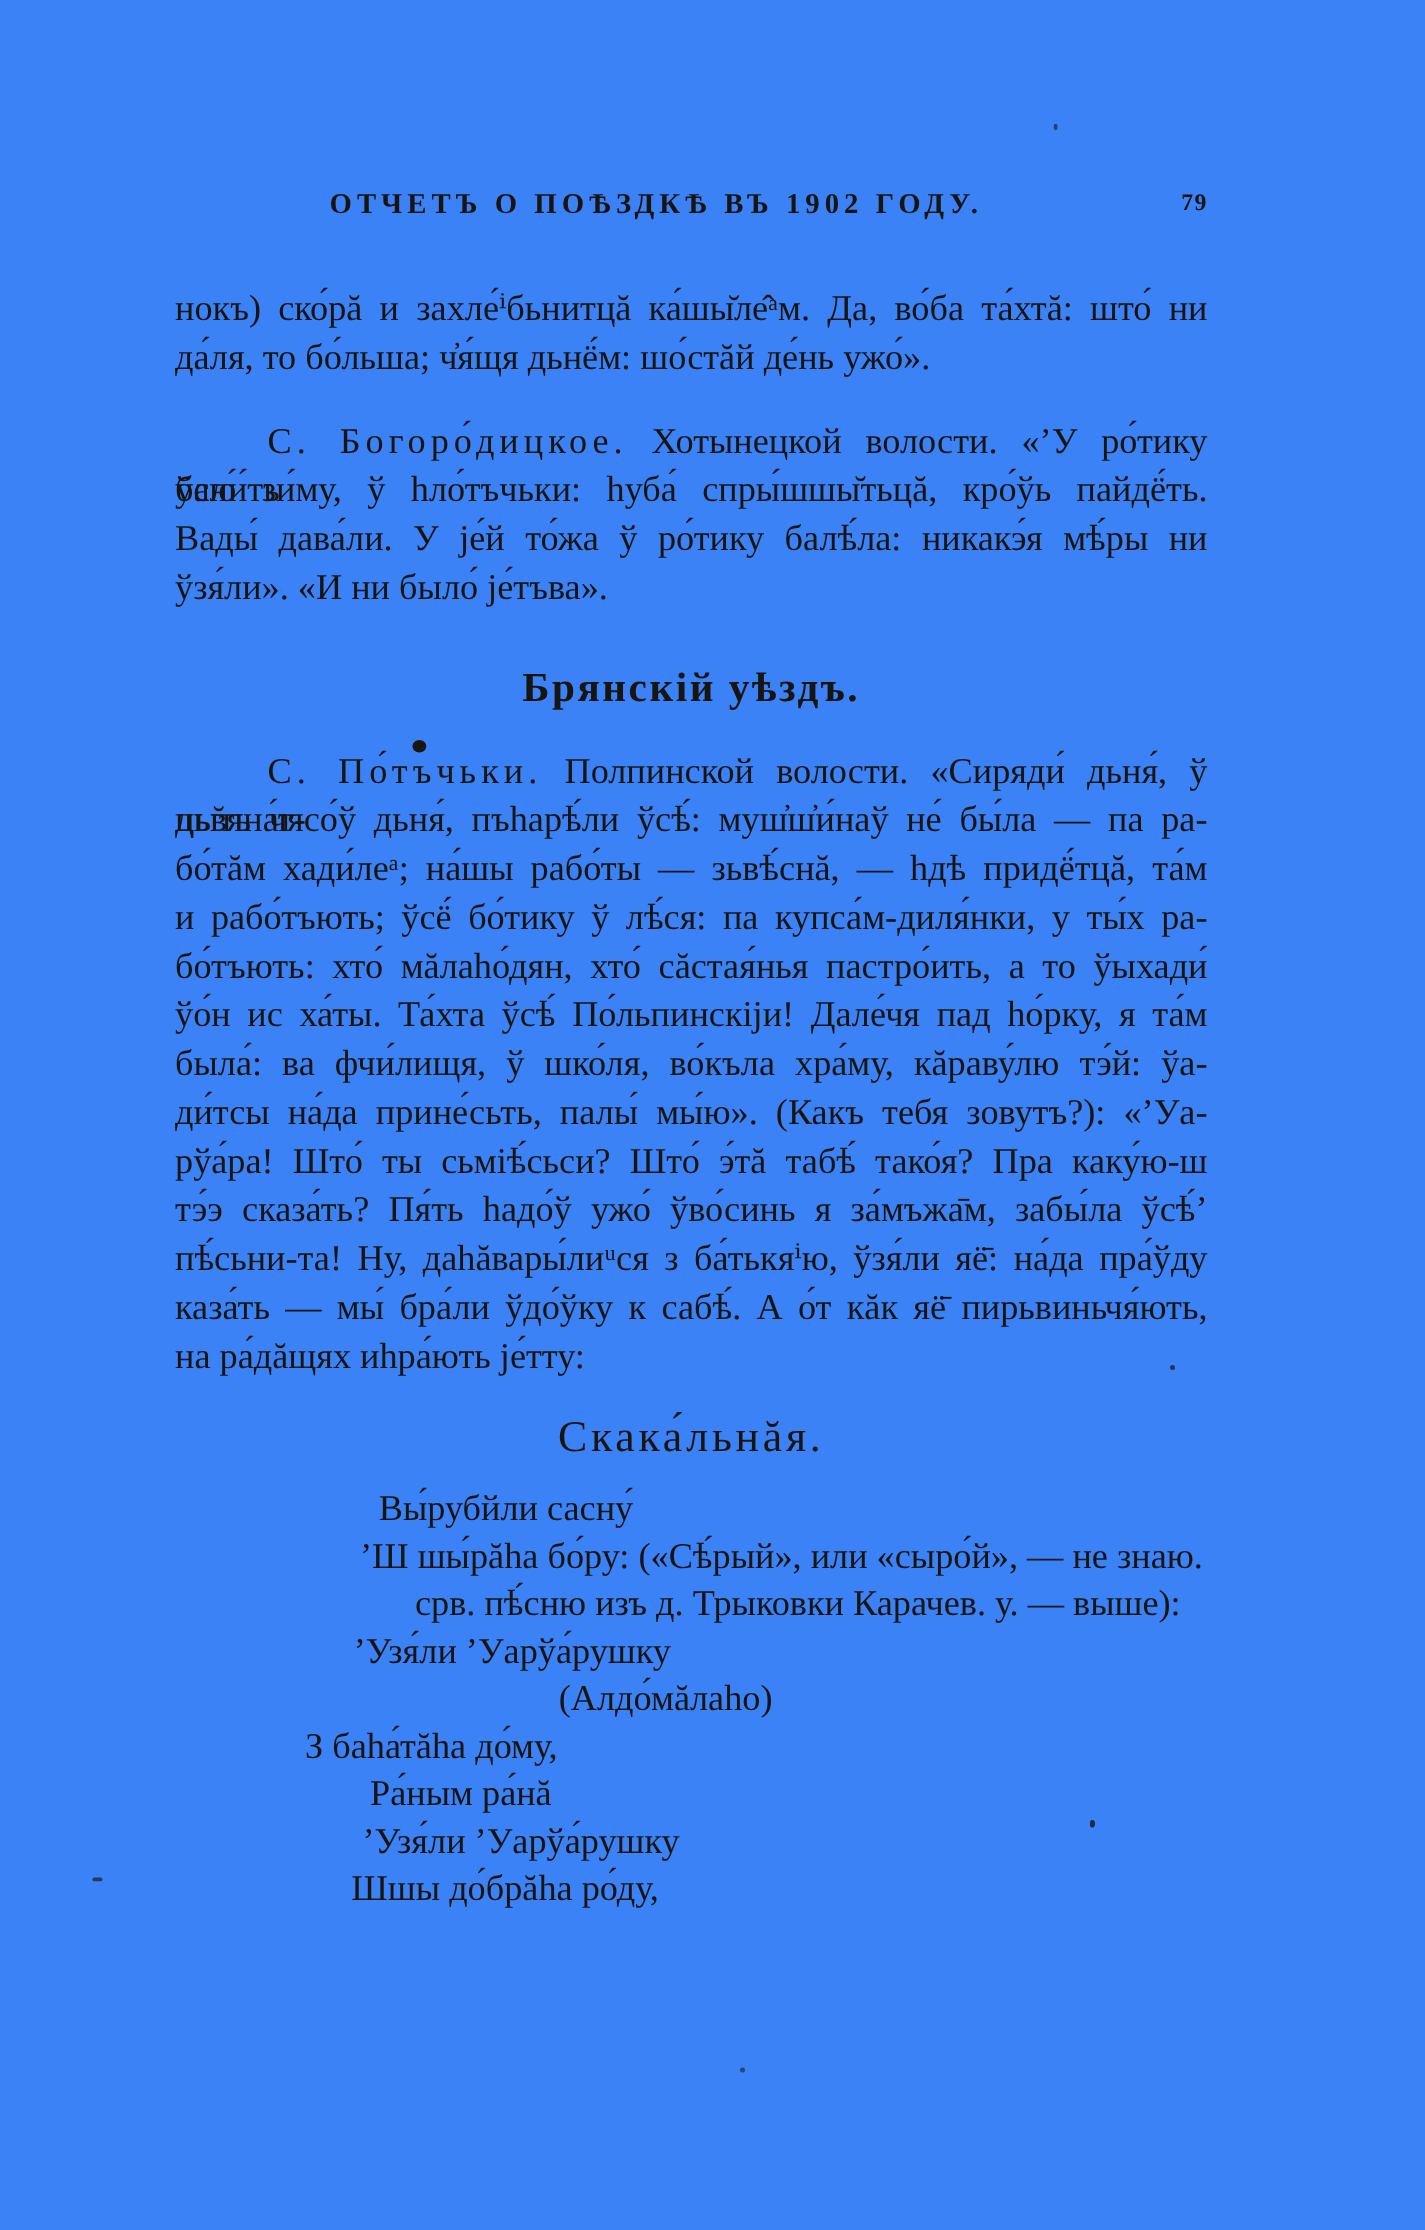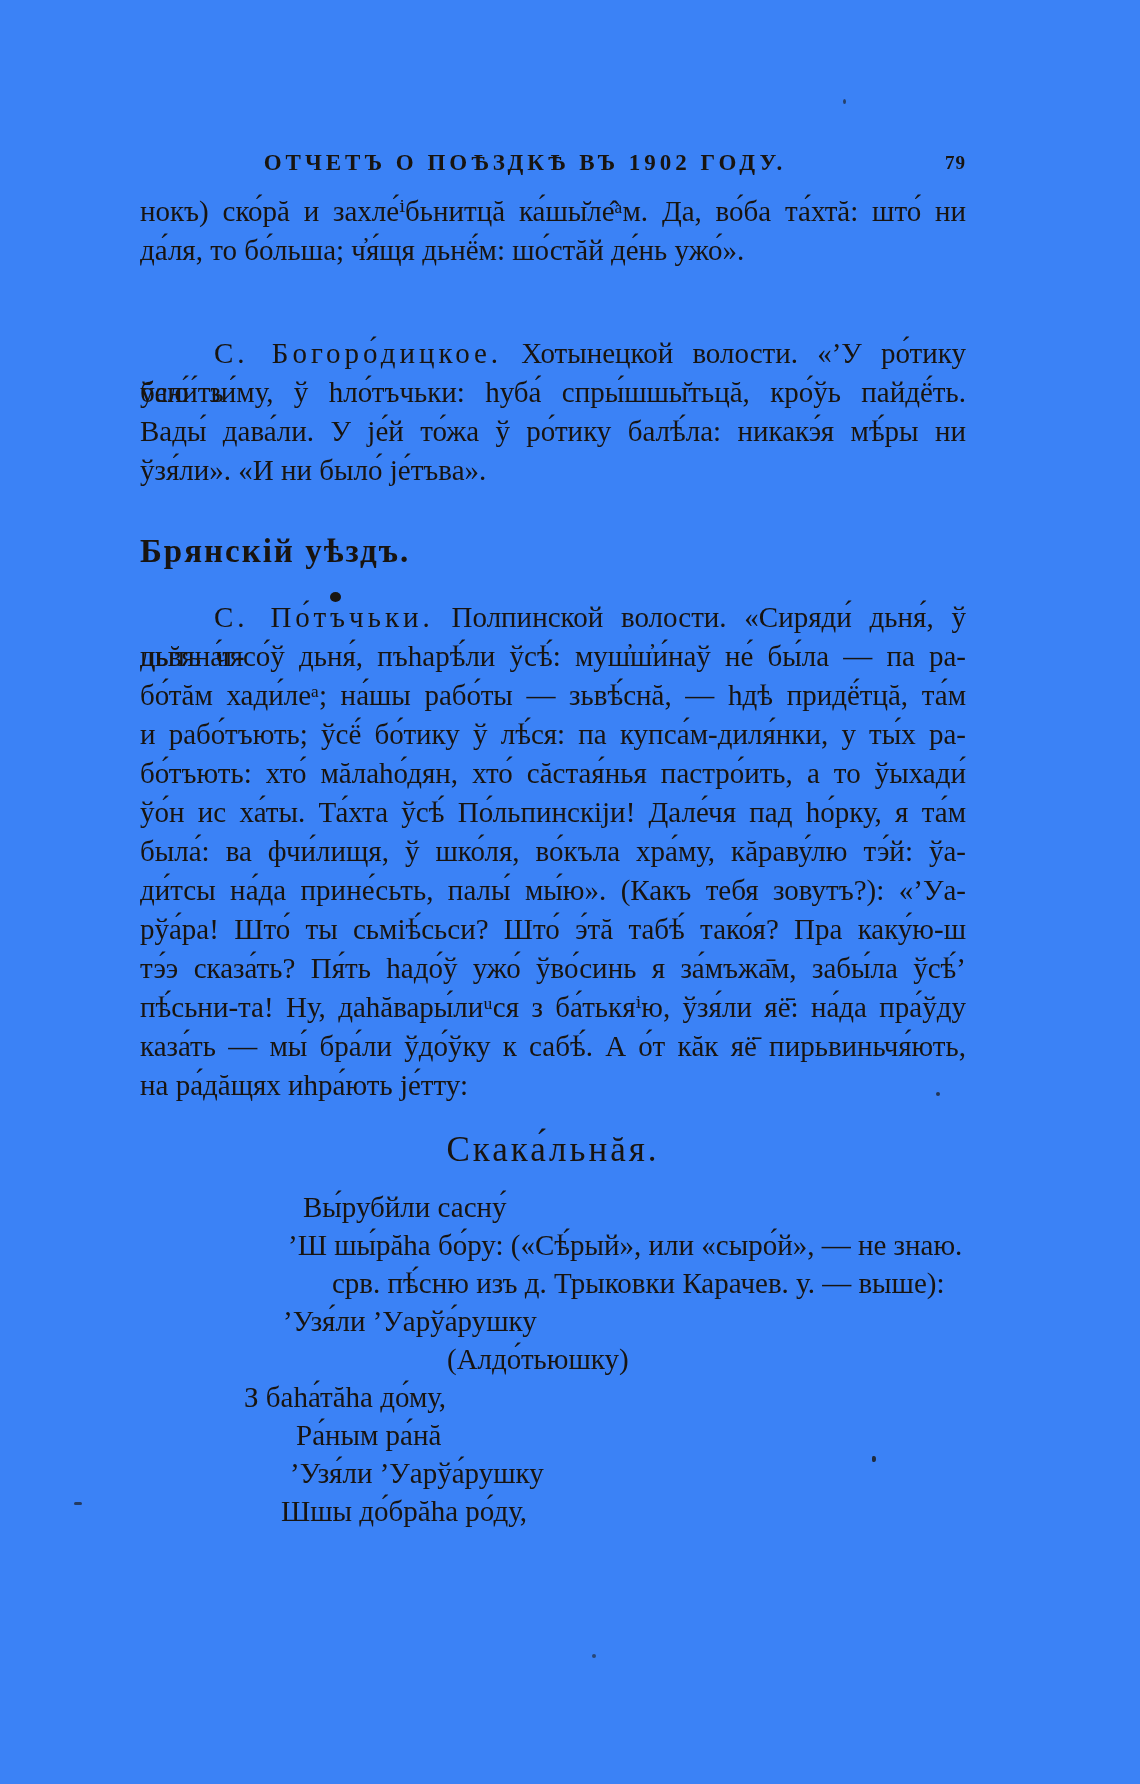--- a/index.html
+++ b/index.html
@@ -31,26 +31,27 @@
   .para{font-size:29px;}
   .bline{
     line-height:39px;height:39px;
     white-space:nowrap;
     text-align:justify;
   }
   .jline{text-align:justify;text-align-last:justify;text-justify:inter-word;white-space:normal;}
   .endline{text-align:left;text-align-last:left;white-space:nowrap;}
   .indent{text-indent:74px;}
   .sp{letter-spacing:4px;}
-  .para-a{top:192px;}
+  .para-a{top:228px;}
   .para-b{top:334px;}
   .para-c{top:598px;}
   
   .sechead{
     top:530px;height:42px;line-height:42px;
+    text-align:center;
     font-weight:bold;
     font-size:33px;
     letter-spacing:2px;
   }
   
   .songhead{
     top:1130px;height:40px;line-height:40px;
     text-align:center;
     font-size:35px;
     letter-spacing:3px;
@@ -116,21 +117,21 @@
     <div class="bline endline">на ра́дăщях иhра́ють је́тту:</div>
   </div>
 
   <div class="textblock songhead">Скака́льнăя.</div>
 
   <div class="textblock verse">
     <div class="vline v0">Вы́рубйли сасну́</div>
     <div class="vline v1">’Ш шы́рăhа бо́ру: («Сѣ́рый», или «сыро́й», — не знаю.</div>
     <div class="vline v2">срв. пѣ́сню изъ д. Трыковки Карачев. у. — выше):</div>
     <div class="vline v3">’Узя́ли ’Уарўа́рушку</div>
-    <div class="vline v4">(Алдо́тьюшку)</div>
+    <div class="vline v4">(Алдо́мăлаhо)</div>
     <div class="vline v5">З баhа́тăhа до́му,</div>
     <div class="vline v6">Ра́ным ра́нă</div>
     <div class="vline v7">’Узя́ли ’Уарўа́рушку</div>
     <div class="vline v8">Шшы до́брăhа ро́ду,</div>
   </div>
 
   <div class="speck dot-polpino"></div>
   <div class="speck s1"></div>
   <div class="speck s2"></div>
   <div class="speck s3"></div>

